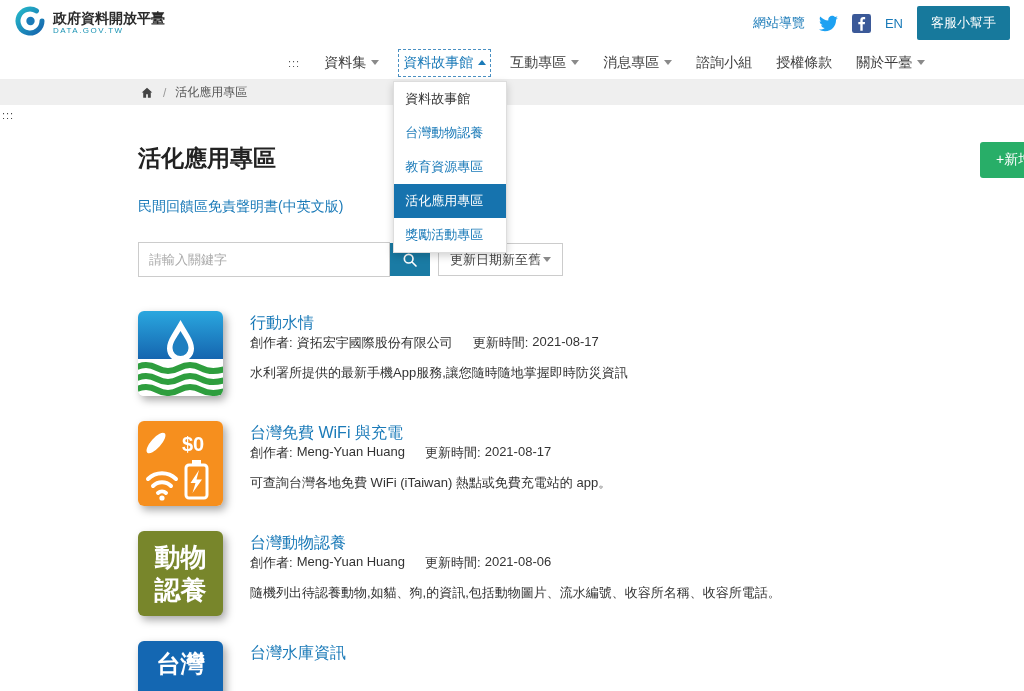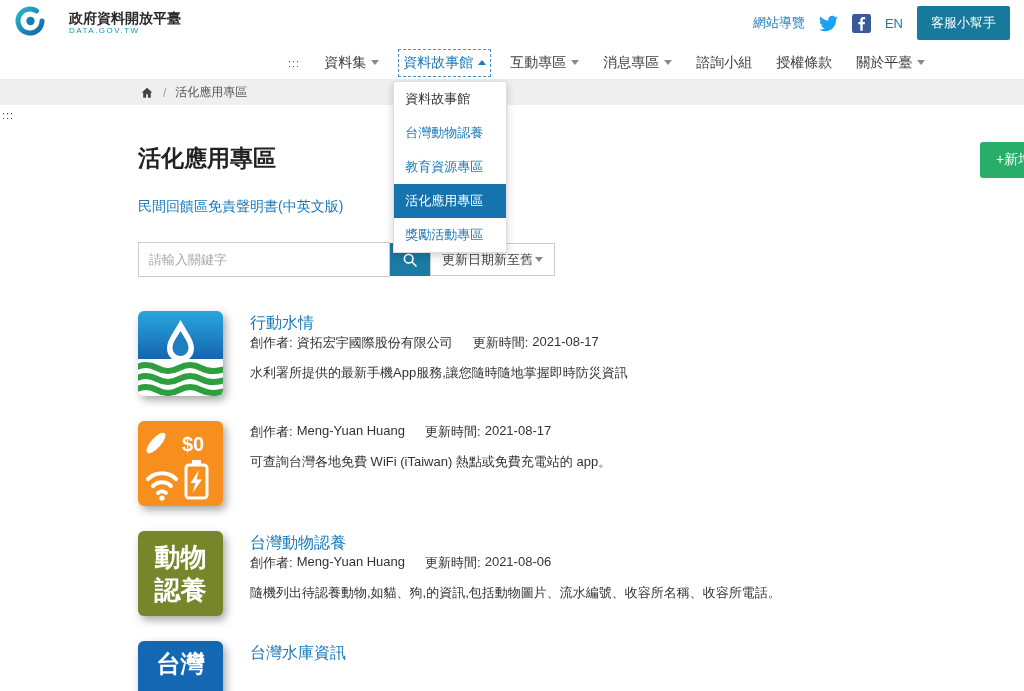--- a/index.html
+++ b/index.html
@@ -1,21 +1,21 @@
 <!DOCTYPE html>
 <html><head>
 <meta charset="utf-8">
 <style>
   * { margin:0; padding:0; box-sizing:border-box; }
   html,body { width:1024px; height:691px; overflow:hidden; background:#fff;
     font-family:"Liberation Sans","DejaVu Sans",sans-serif; color:#333; }
 
   
   .header { height:46px; display:flex; align-items:center; padding:0 14px; background:#fff; }
-  .logo { display:flex; align-items:center; gap:23px; cursor:pointer; }
+  .logo { display:flex; align-items:center; gap:7px; cursor:pointer; }
   .logo-txt { display:flex; flex-direction:column; line-height:1.15; }
   .logo-title { font-size:14px; font-weight:bold; color:#2b2b2b; }
   .logo-sub { font-size:8px; color:#1b94b4; letter-spacing:1.5px; }
   .header-right { margin-left:auto; display:flex; align-items:center; gap:14px; }
   .hlink { font-size:13px; color:#1a7ab8; text-decoration:none; cursor:pointer; }
   .sns { width:19px; height:19px; display:inline-flex; cursor:pointer; }
   .support-btn { background:#17799c; color:#fff; border:none; font-size:13px;
     padding:8px 14px; border-radius:2px; cursor:pointer; }
 
   
@@ -45,21 +45,21 @@
   .page-title { margin-top:38px; font-size:23px; font-weight:bold; color:#222; }
   .disclaimer { display:inline-block; margin-top:24px; font-size:14px; color:#1a7ab8; text-decoration:none; cursor:pointer; }
   .add-btn { position:absolute; left:980px; top:142px; background:#28ae68; color:#fff; border:none;
     font-size:14px; padding:9px 16px; border-radius:3px; white-space:nowrap; cursor:pointer; z-index:10; }
 
   .search-row { margin-top:26px; display:flex; align-items:center; }
   .search-input { width:252px; height:35px; border:1px solid #ccc; padding:0 10px; font-size:13px; color:#333; outline:none; }
   .search-input::placeholder { color:#aaa; }
   .search-btn { width:40px; height:33px; background:#1a7ba4; border:none; display:flex;
     align-items:center; justify-content:center; cursor:pointer; }
-  .sort-select { margin-left:0; height:33px; border:1px solid #ccc; background:#fff; display:flex;
+  .sort-select { margin-left:8px; height:33px; border:1px solid #ccc; background:#fff; display:flex;
     align-items:center; gap:2px; padding:0 11px; font-size:13px; color:#444; cursor:pointer;text-align:right; }
 
   .export-row { margin-top:14px; display:flex; align-items:center; gap:8px; font-size:14px; color:#333; }
   .chip { background:#cfe5f2; color:#1b6ca8; font-size:12px; padding:5px 11px; border:none;
     border-radius:3px; cursor:pointer; }
 
   
   .app-list { margin-top:34px; display:flex; flex-direction:column; gap:25px; }
   .app-row { display:flex; gap:27px; }
   .app-icon { width:85px; height:85px; border-radius:6px; flex-shrink:0; overflow:hidden;
@@ -237,20 +237,21 @@
             <path d="M15 65 a12.5 12.5 0 0 1 18 0"></path>
             <path d="M20 72 a6 6 0 0 1 8 0"></path>
           </g>
           <circle cx="24" cy="77" r="2.6" fill="#fff"></circle>
           <rect x="48" y="44" width="21" height="33" rx="3" fill="none" stroke="#fff" stroke-width="3"></rect>
           <rect x="54" y="39" width="9" height="5" fill="#fff"></rect>
           <path d="M61 49 L52.5 62 h5 l-3 10 9.5-13.5 h-5.5 z" fill="#fff"></path>
         </svg>
       </div>
       <div class="app-body">
+        <a class="app-title">台灣免費 WiFi 與充電</a>
         <div class="app-meta">
           <span>創作者:</span>
             <span class="val">Meng-Yuan Huang</span>
           <span class="upd">更新時間:</span>
             <span class="val">2021-08-17</span>
         </div>
         <div class="app-desc">可查詢台灣各地免費 WiFi (iTaiwan) 熱點或免費充電站的 app。</div>
       </div>
     </div>
 

